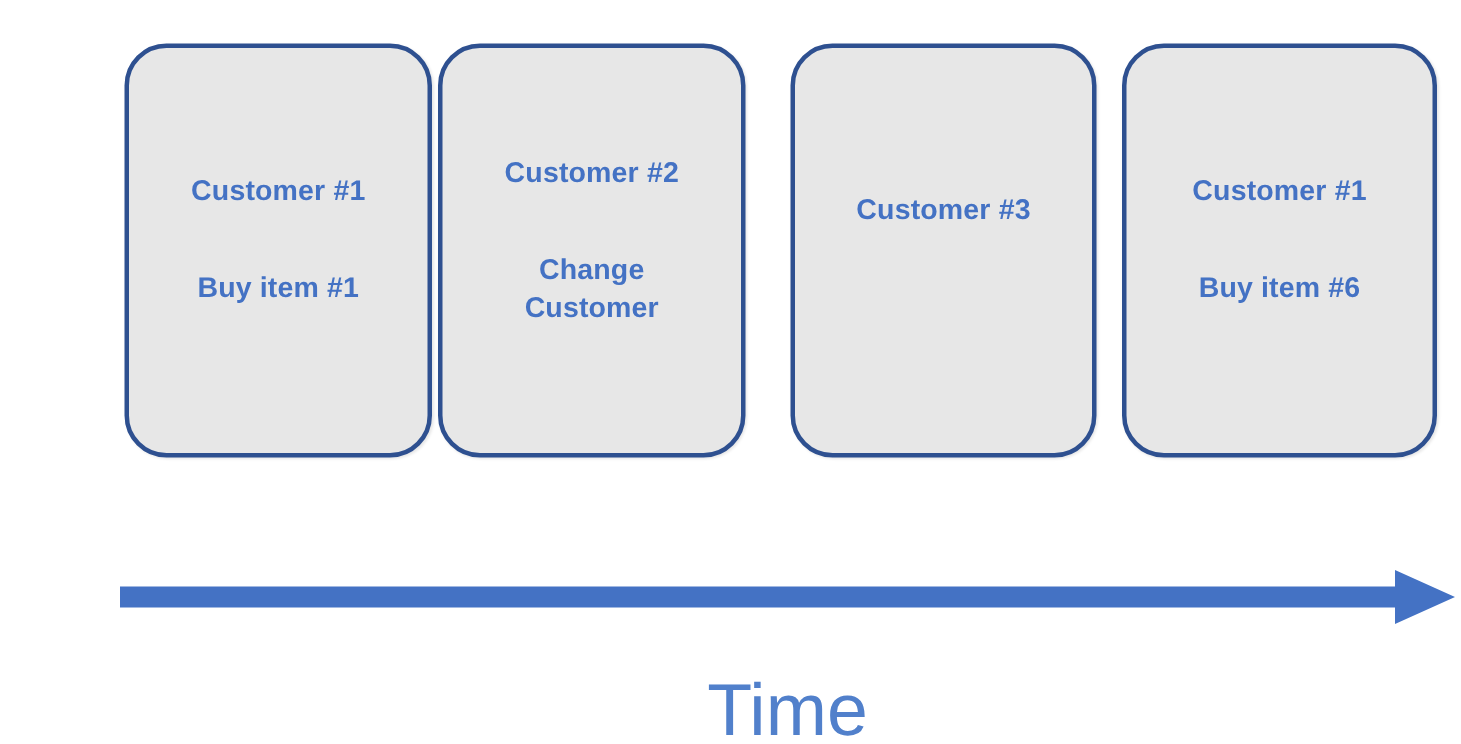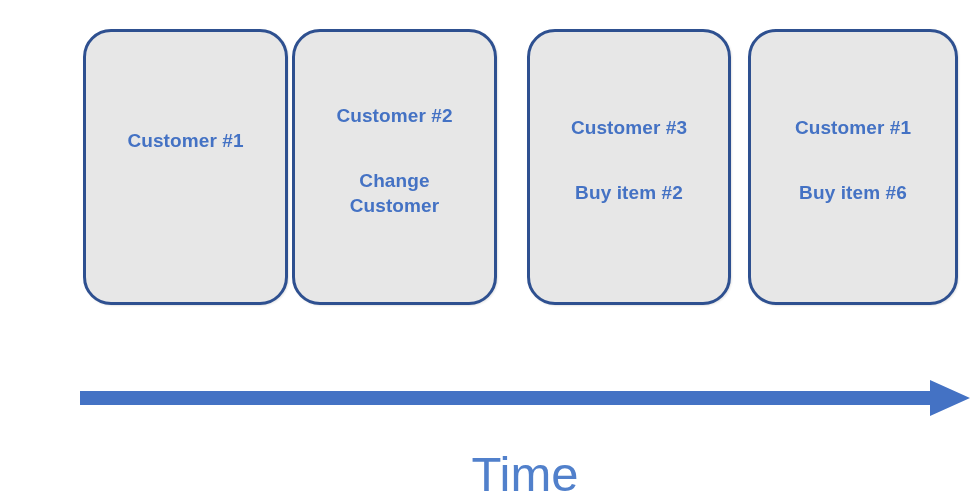--- a/index.html
+++ b/index.html
@@ -100,35 +100,35 @@
   }
 </style>
 </head>
 <body>
 
 <div id="canvas">
 
   <div class="event-box" id="box-0">
     <div class="box-text-stack">
       <div class="event-line actor">Customer #1</div>
+      <div class="event-line action">Buy item #1</div>
     </div>
   </div>
 
   <div class="event-box" id="box-1">
     <div class="box-text-stack">
       <div class="event-line actor">Customer #2</div>
       <div class="event-line action">Change
 Customer</div>
     </div>
   </div>
 
   <div class="event-box" id="box-2">
     <div class="box-text-stack">
       <div class="event-line actor">Customer #3</div>
-      <div class="event-line action">Buy item #2</div>
     </div>
   </div>
 
   <div class="event-box" id="box-3">
     <div class="box-text-stack">
       <div class="event-line actor">Customer #1</div>
       <div class="event-line action">Buy item #6</div>
     </div>
   </div>
 

